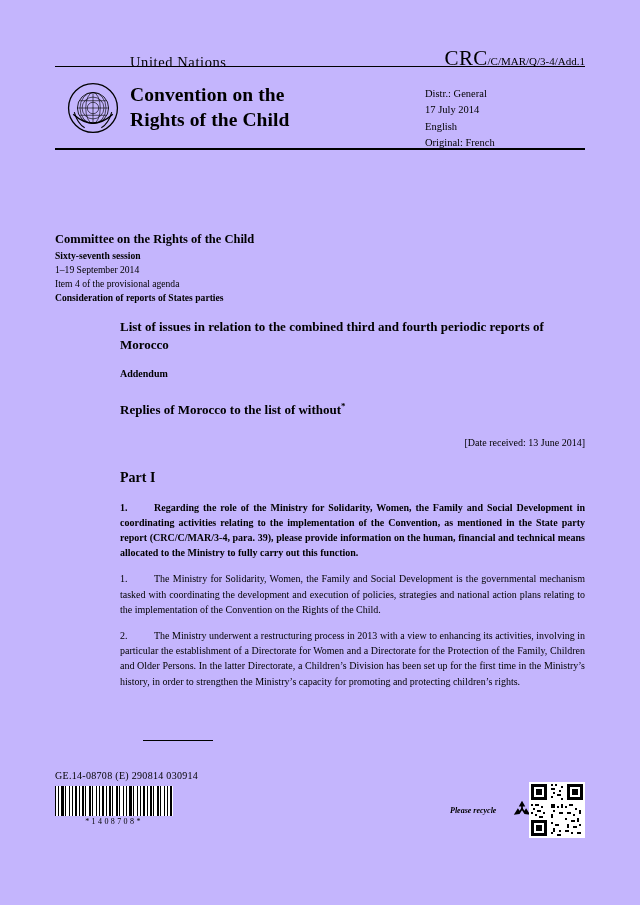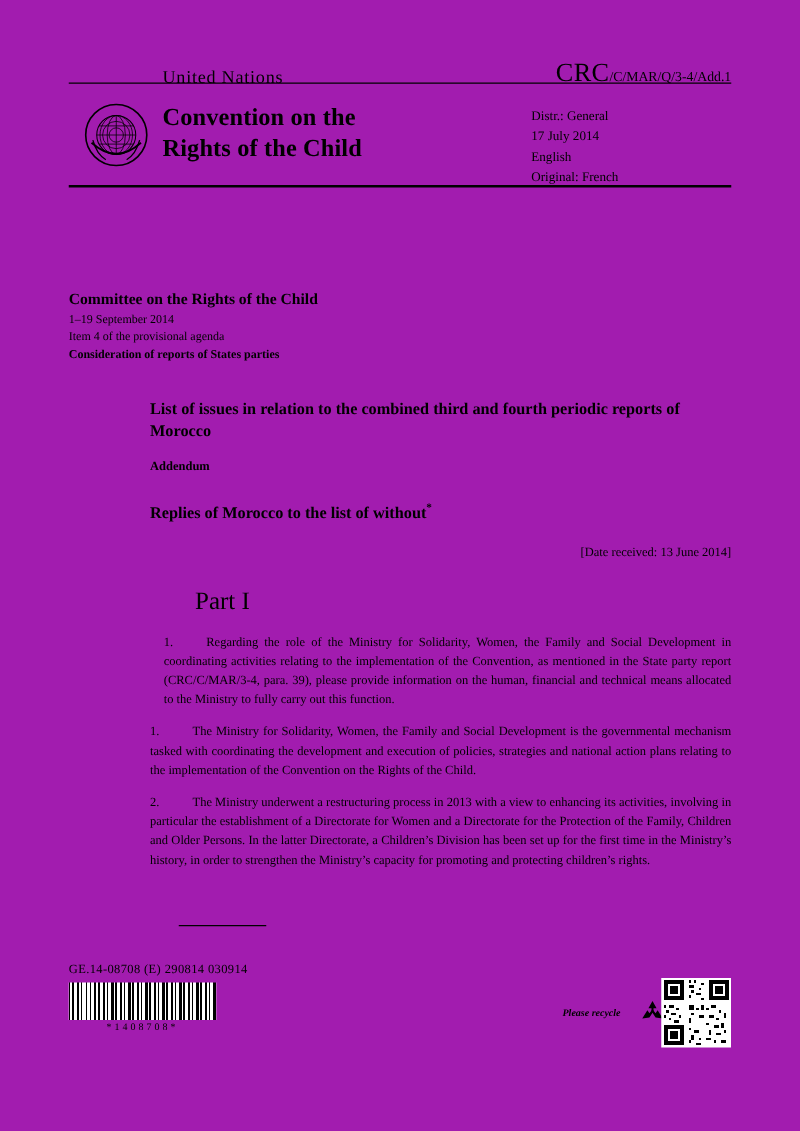--- a/index.html
+++ b/index.html
@@ -4,21 +4,21 @@
 <style>
   html, body {
     margin: 0;
     padding: 0;
     background: #b8b8b8;
   }
   .page {
     position: relative;
     width: 640px;
     height: 905px;
-    background: #a21caf;
+    background: #c4b5fd;
     margin: 0 auto;
     font-family: "Liberation Serif", serif;
     color: #000000;
     overflow: hidden;
   }
   .inner {
     position: absolute;
     left: 55px;
     top: 0;
     width: 530px;
@@ -141,34 +141,32 @@
   .h-replies sup {
     font-size: 9px;
     vertical-align: super;
   }
   .date-received {
     font-size: 10px;
     text-align: right;
     margin-bottom: 22px;
   }
   .part-heading {
-    font-size: 20px;
-    font-weight: normal;
+    font-size: 14px;
+    font-weight: bold;
     margin-bottom: 14px;
-    margin-left: 36px;
   }
   p.para {
     font-size: 10px;
     line-height: 1.52;
     text-align: justify;
     margin: 0 0 11px 0;
   }
   p.para.bold {
-    font-weight: normal;
-    margin-left: 11px;
+    font-weight: bold;
   }
   p.para .num {
     display: inline-block;
     width: 34px;
   }
 
   
   .footnote-rule {
     position: absolute;
     left: 88px;
@@ -276,20 +274,21 @@
         <div>Distr.: General</div>
         <div>17 July 2014</div>
         <div>English</div>
         <div>Original: French</div>
       </div>
     </div>
     <div class="rule-bottom"></div>
 
     <div class="committee">
       <div class="c-title">Committee on the Rights of the Child</div>
+      <div class="c-line b">Sixty-seventh session</div>
       <div class="c-line">1–19 September 2014</div>
       <div class="c-line">Item 4 of the provisional agenda</div>
       <div class="c-line b">Consideration of reports of States parties</div>
     </div>
 
     <div class="body">
       <div class="h-issues">List of issues in relation to the combined third and fourth periodic reports of Morocco</div>
       <div class="addendum">Addendum</div>
       <div class="h-replies"><span>Replies of Morocco to the list of without</span><sup>*</sup></div>
       <div class="date-received">[Date received: 13 June 2014]</div>

